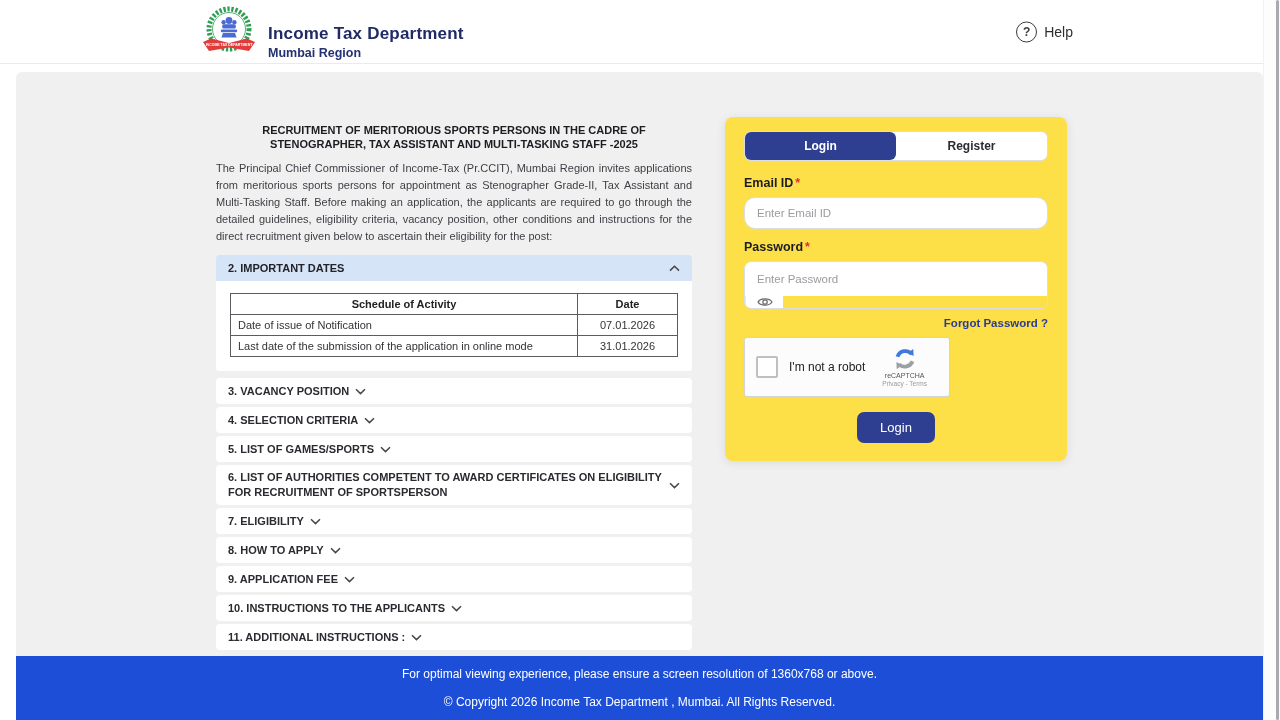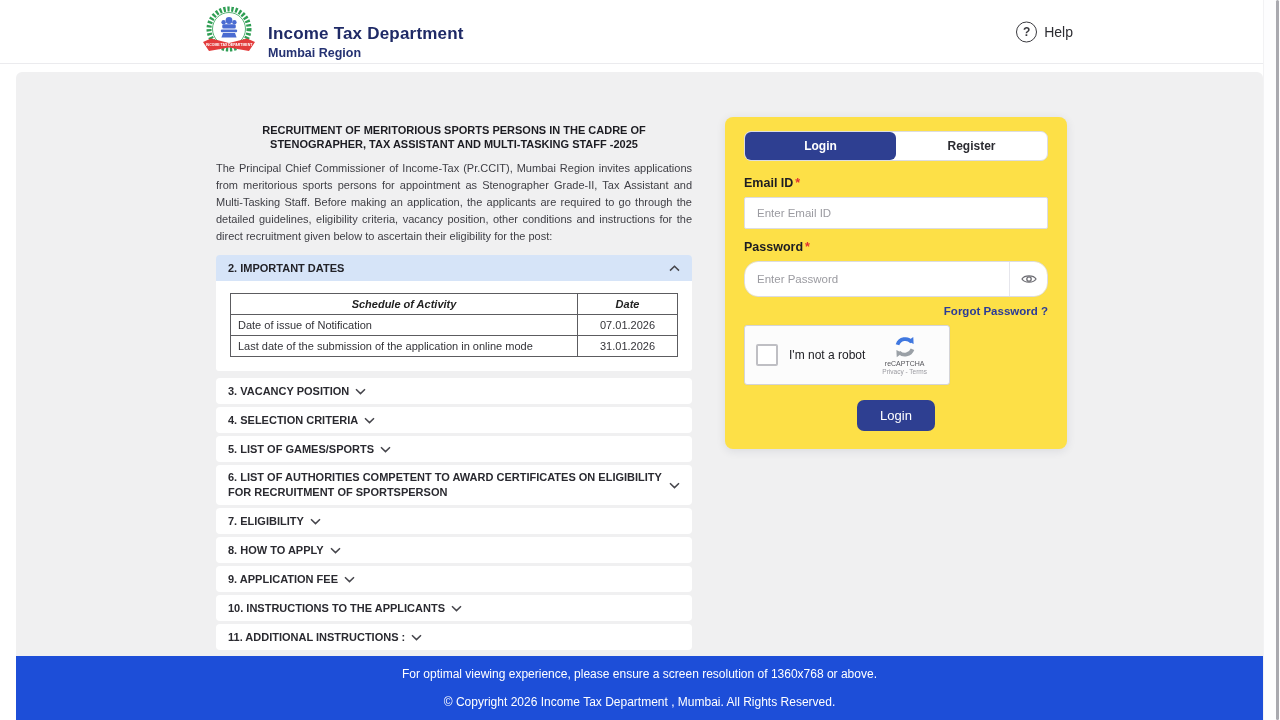--- a/index.html
+++ b/index.html
@@ -29,46 +29,46 @@
   .notice-title { font-size:11px; font-weight:bold; color:#1c1c22; text-align:center;
     line-height:13.5px; margin-bottom:9px; }
   .notice-intro { font-size:11px; color:#3e3e44; text-align:justify; line-height:17px; margin-bottom:10px; }
 
   .acc-head { height:26px; background:#d6e4f8; border-radius:4px 4px 0 0; padding:0 12px;
     display:flex; align-items:center; justify-content:space-between; cursor:pointer; }
   .acc-head .acc-label { font-size:11px; font-weight:bold; color:#222228; }
   .acc-body { background:#fff; padding:12px 14px 14px; border-radius:0 0 3px 3px; }
   table.dates { width:100%; border-collapse:collapse; font-size:11px; color:#333338; }
   table.dates th, table.dates td { border:1px solid #5c5c60; }
-  table.dates th { height:21px; font-weight:bold; text-align:center; color:#222;font-style:italic; }
+  table.dates th { height:21px; font-weight:bold; text-align:center; color:#222; }
   table.dates td { height:21px; padding:2px 7px; }
   table.dates td.date, table.dates th.date { width:100px; text-align:center; }
 
   .acc-list { margin-top:7px; }
   .acc-item { background:#fff; border-radius:4px; margin-bottom:3px; min-height:26px;
     padding:5px 12px; display:flex; align-items:center; justify-content:flex-start;
     gap:6px; cursor:pointer; }
   .acc-item .acc-label { font-size:11px; font-weight:bold; color:#2a2a30; line-height:15px; }
   .chev { flex:0 0 auto; display:flex; }
 
   
   .login-card { position:absolute; left:709px; top:45px; width:342px;
     background:#fde047; border-radius:8px; box-shadow:0 2px 10px rgba(30,35,70,.10);
     padding:14px 19px 18px; }
   .tabs { display:flex; height:30px; border:1px solid #dcdce1; border-radius:7px; margin-bottom:15px; background:#fff; }
   .tab { flex:1; border:none; background:transparent; font-family:inherit; font-size:12px;
     font-weight:bold; color:#2b2b31; cursor:pointer; border-radius:6px; }
   .tab.active { background:#2e3f91; color:#fff; }
   .field-label { font-size:12.5px; font-weight:bold; color:#1d1d23; margin-bottom:7px; }
   .req { color:#e03131; margin-left:2px; }
-  .text-input { width:100%; height:32px; border:1px solid #dcdce2; border-radius:2px;
+  .text-input { width:100%; height:32px; border:1px solid #dcdce2; border-radius:11px;
     padding:0 12px; font-family:inherit; font-size:11.5px; color:#333; outline:none; }
   .text-input::placeholder { color:#9b9ba1; }
   .email-block { margin-bottom:11px; }
-  .pw-wrap { display:flex; height:36px; border:1px solid #dcdce2; border-radius:14px; overflow:hidden; }
+  .pw-wrap { display:flex; height:48px; border:1px solid #dcdce2; border-radius:7px; overflow:hidden;flex-direction:column; }
   .pw-wrap input { flex:1; border:none; height:100%; padding:0 12px; font-family:inherit;
     font-size:11.5px; color:#333; outline:none; }
   .pw-wrap input::placeholder { color:#9b9ba1; }
   .eye-btn { width:38px; border:none; border-left:1px solid #e6e6ec; background:#fff;
     display:flex; align-items:center; justify-content:center; cursor:pointer; }
   .forgot { display:block; text-align:right; margin:8px 0 8px; font-size:11.5px;
     font-weight:bold; color:#2b3b97; text-decoration:none; cursor:pointer; }
   .recaptcha { width:206px; height:60px; border:1px solid #d4d4d8; border-radius:3px;
     background:#fcfcfc; box-shadow:0 0 2px rgba(0,0,0,.04); display:flex; align-items:center;
     padding:0 22px 0 11px; }

